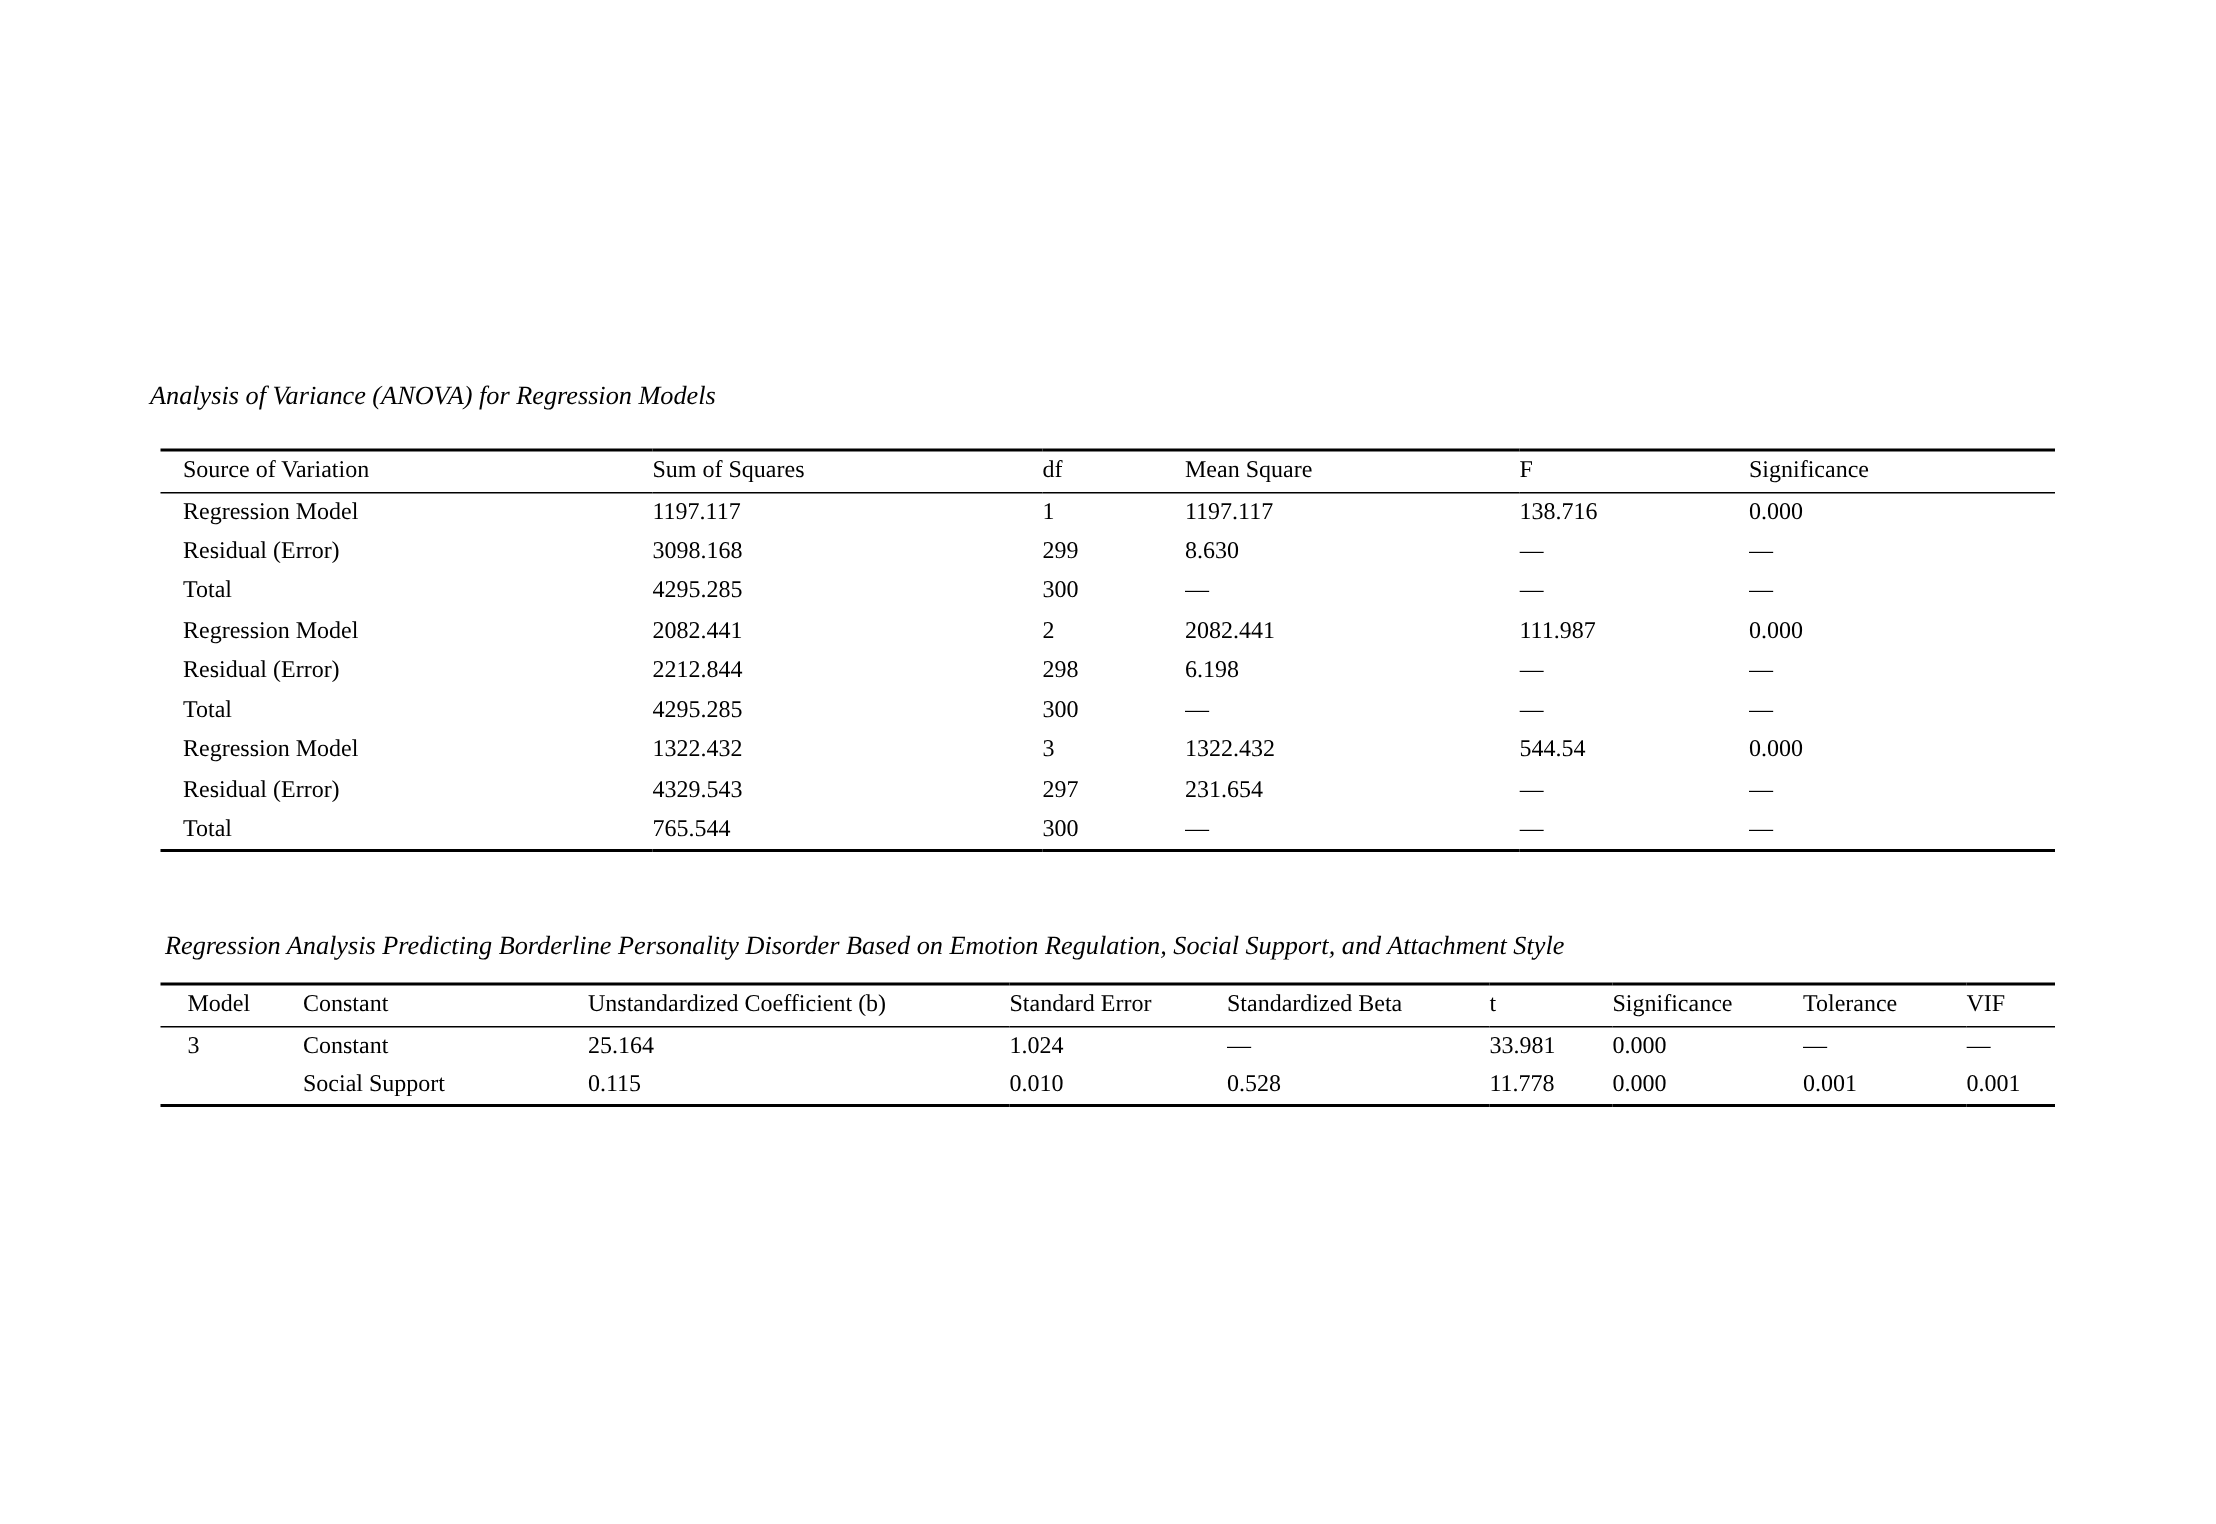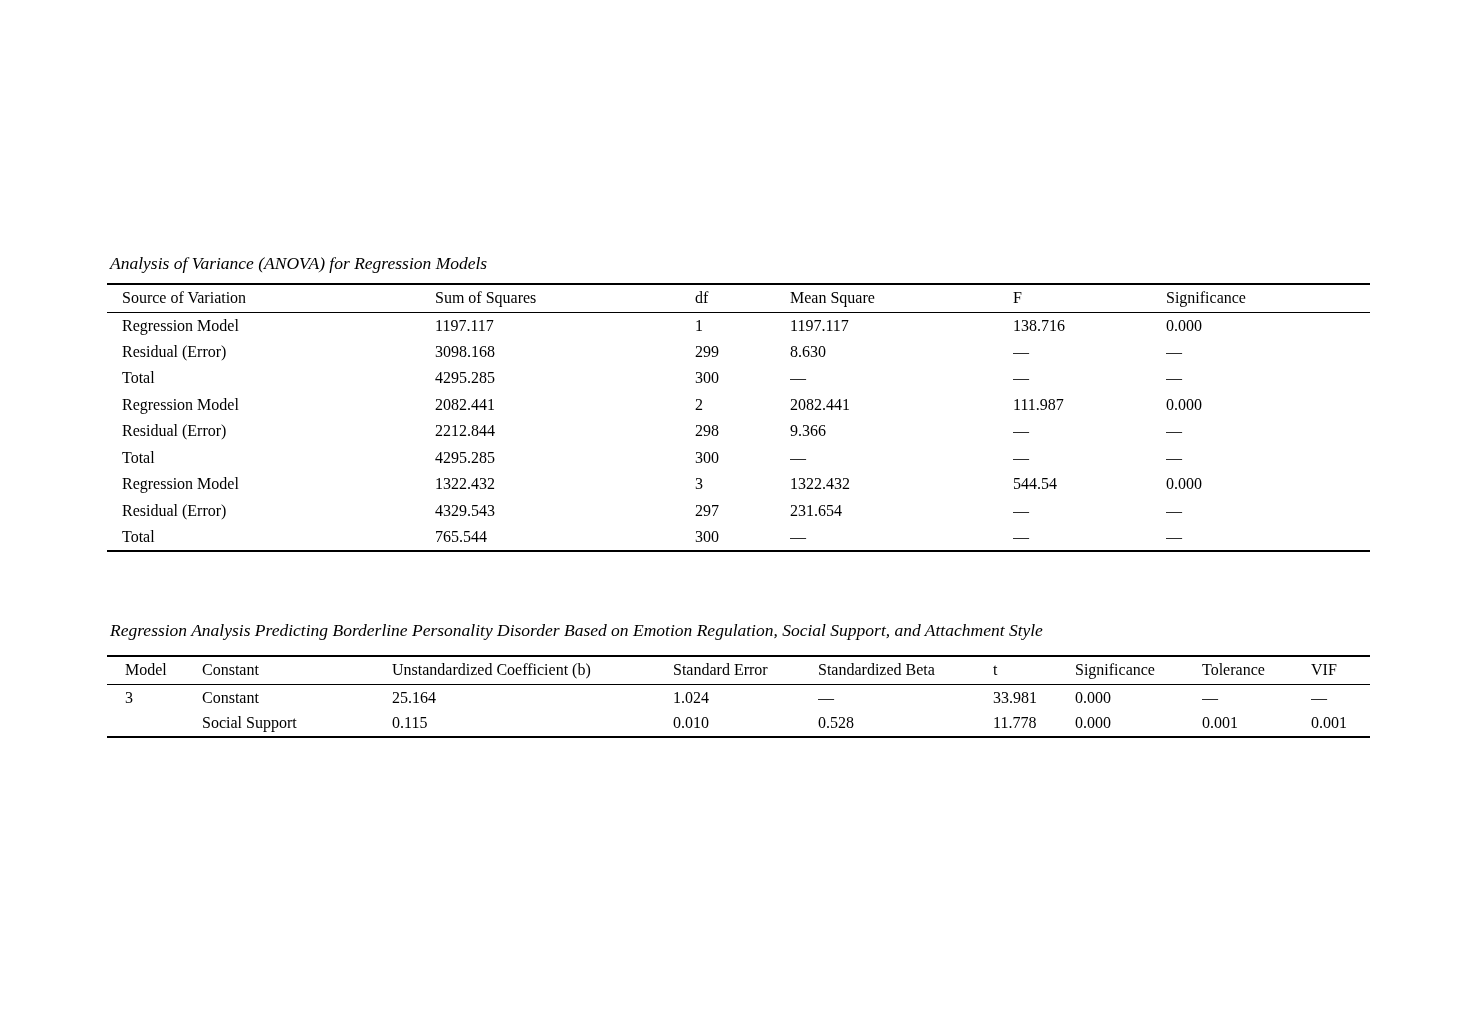--- a/index.html
+++ b/index.html
@@ -13,24 +13,24 @@
     font-family:"Liberation Serif", serif;
     overflow:hidden;
   }
   .table-title {
     position:absolute;
     font-style:italic;
     font-size:17.5px;
     line-height:22px;
     white-space:nowrap;
   }
-  #title1 { left:110px; top:252px; }
+  #title1 { left:100px; top:252px; }
   #title2 { left:110px; top:607px;margin-top:12px; }
   .tbl-wrap { position:absolute; left:107px; width:1263px; }
-  #tbl1-wrap { top:283px; }
+  #tbl1-wrap { top:299px; }
   #tbl2-wrap { top:655px;font-family:Liberation Serif, serif; }
   table.apa {
     width:100%;
     table-layout:fixed;
     border-collapse:collapse;
     border-top:2px solid #000;
     border-bottom:2px solid #000;
     font-size:16px;
   }
   table.apa thead th {
@@ -109,21 +109,21 @@
             <td>2082.441</td>
             <td>2</td>
             <td>2082.441</td>
             <td>111.987</td>
             <td>0.000</td>
           </tr>
           <tr>
             <td>Residual (Error)</td>
             <td>2212.844</td>
             <td>298</td>
-            <td>9.366</td>
+            <td>6.198</td>
             <td>—</td>
             <td>—</td>
           </tr>
           <tr>
             <td>Total</td>
             <td>4295.285</td>
             <td>300</td>
             <td>—</td>
             <td>—</td>
             <td>—</td>

